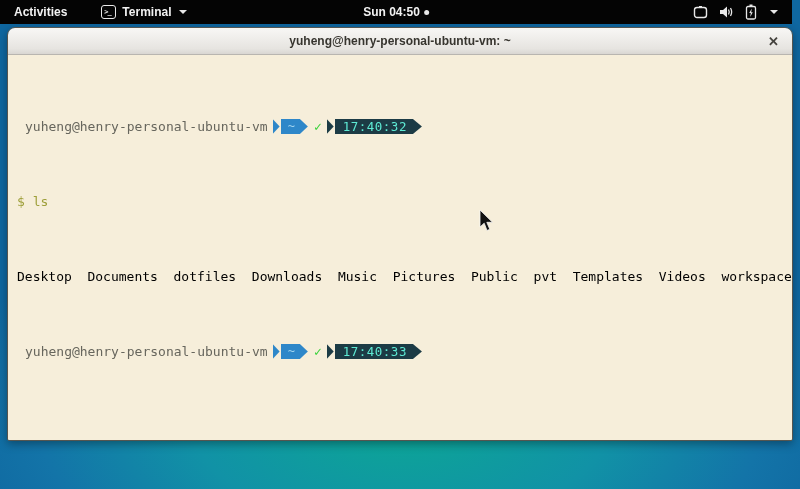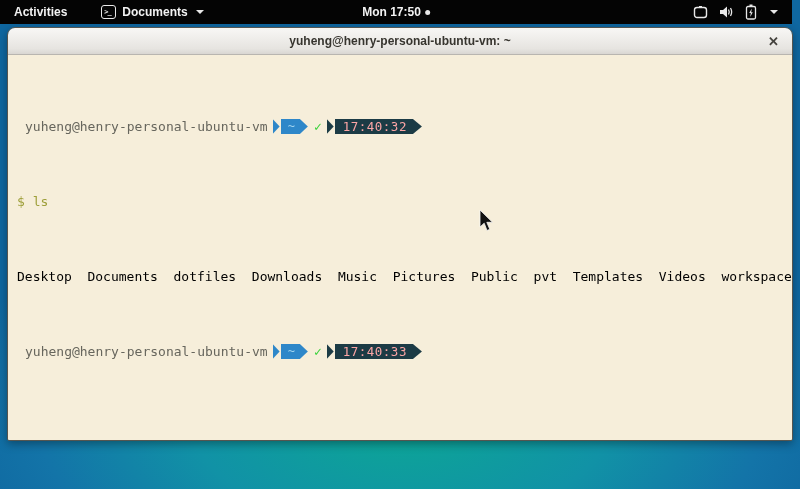--- a/index.html
+++ b/index.html
@@ -71,45 +71,45 @@
   .pl-sep { width: 7px; height: 15px; display: inline-block; }
   .pl-sep.blue { background: #2e87c9; clip-path: polygon(0 0, 100% 50%, 0 100%); }
   .pl-sep.dark { background: #1c3b45; clip-path: polygon(0 0, 100% 50%, 0 100%); }
   .pl-seg { display: inline-flex; align-items: center; height: 15px; margin-left: 1px; }
   .pl-seg.blue {
     background: #2e87c9; color: #9ed2ef; padding: 0 13px 0 7px; font-size: 12px;
     clip-path: polygon(0 0, calc(100% - 8px) 0, 100% 50%, calc(100% - 8px) 100%, 0 100%);
   }
   .pl-check { color: #3bd23b; font-weight: 700; margin: 0 5px 0 6px; font-size: 13px; }
   .pl-seg.dark {
-    background: #1c3b45; color: #fca5a5; padding: 0 15px 0 8px; font-size: 12.5px;
+    background: #1c3b45; color: #5eead4; padding: 0 15px 0 8px; font-size: 12.5px;
     clip-path: polygon(0 0, calc(100% - 9px) 0, 100% 50%, calc(100% - 9px) 100%, 0 100%);
     letter-spacing: 0.5px;
   }
 
   .cmd { color: #9e9f3a; }
   .dirs { color: #000000; }
 
   
   .mouse { position: absolute; left: 479px; top: 209px; z-index: 50; pointer-events: none; }
 </style>
 </head>
 <body>
 
 <div class="topbar">
   <div class="tb-activities">Activities</div>
 
   <div class="tb-appmenu">
     <span class="term-glyph">&gt;_</span>
-    <span>Documents</span>
+    <span>Terminal</span>
     <span class="tb-caret"></span>
   </div>
 
   <div class="tb-clock">
-    <span>Mon 17:50</span>
+    <span>Sun 04:50</span>
     <span class="notif-dot"></span>
   </div>
 
   <div class="tb-status">
     <svg width="15" height="14" viewBox="0 0 15 14">
       <rect x="1.5" y="2.5" width="12" height="10" rx="2.5" fill="none" stroke="#e8e8e8" stroke-width="1.4"></rect>
       <rect x="6" y="1" width="3" height="2" fill="#e8e8e8"></rect>
     </svg>
     <svg width="15" height="14" viewBox="0 0 15 14">
       <polygon points="1,5 4,5 8,1.5 8,12.5 4,9 1,9" fill="#e8e8e8"></polygon>

